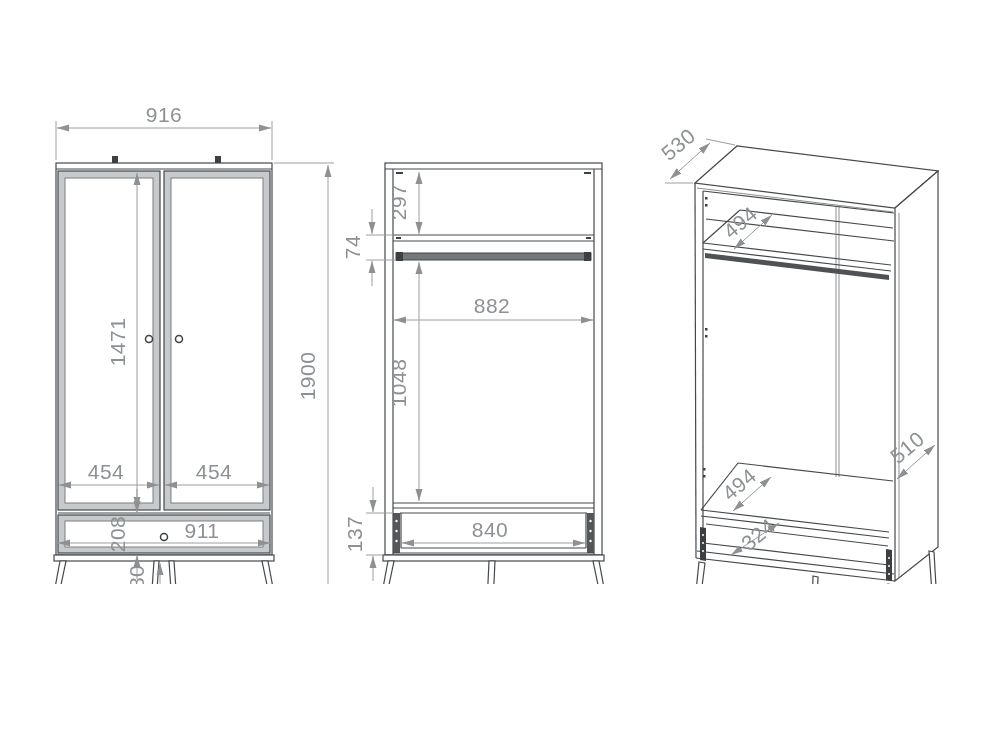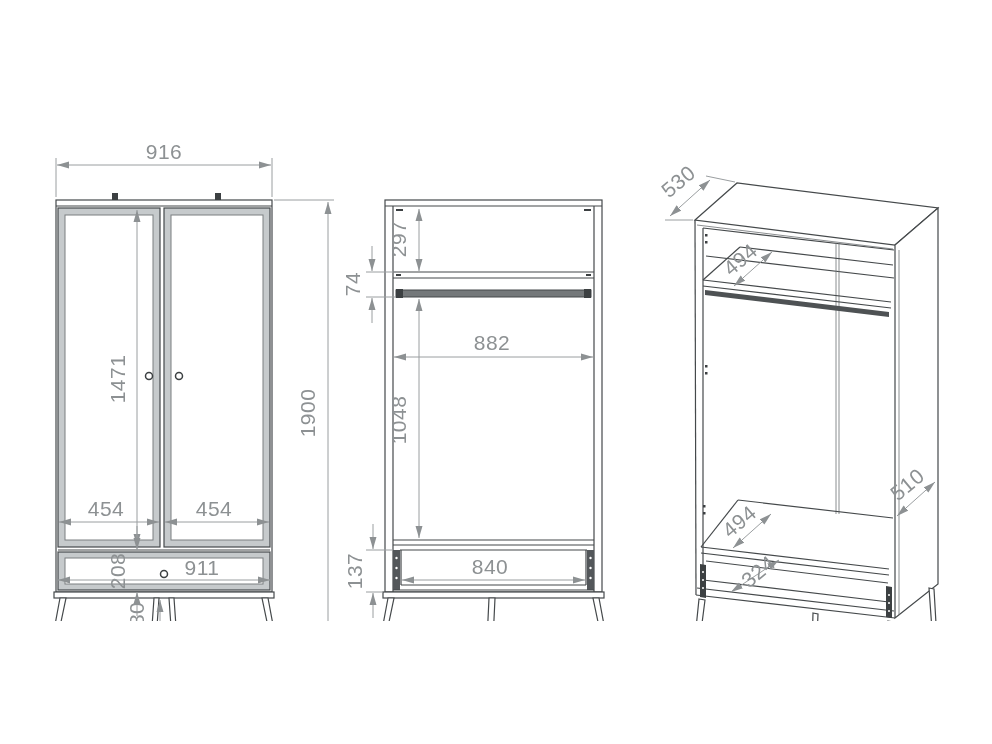--- a/index.html
+++ b/index.html
@@ -1,16 +1,16 @@
 <!DOCTYPE html>
 <html><head>
 <meta charset="utf-8">
 <style>
   html,body{margin:0;padding:0;background:#ffffff;}
-  .stage{width:992px;height:584px;background:#ffffff;position:relative;overflow:hidden;margin-top:37px;}
+  .stage{width:992px;height:584px;background:#ffffff;position:relative;overflow:hidden;}
   svg{display:block;}
   text{font-family:"Liberation Sans", sans-serif;fill:#8d9193;font-size:21px;letter-spacing:0.5px;}
   .body-line{stroke:#45494b;stroke-width:1.2;fill:none;}
   .thin-line{stroke:#6d7173;stroke-width:0.8;fill:none;}
   .dim{stroke:#9a9ea0;stroke-width:1;fill:none;}
   .panel{fill:#ffffff;stroke:#45494b;stroke-width:1.2;}
   .shade{fill:#c6cacc;stroke:#45494b;stroke-width:1.2;}
   .inner-panel{fill:#ffffff;stroke:#7a7e80;stroke-width:1;}
   .dark{fill:#3c4042;stroke:none;}
   .leg{fill:#ffffff;stroke:#45494b;stroke-width:1.2;}

